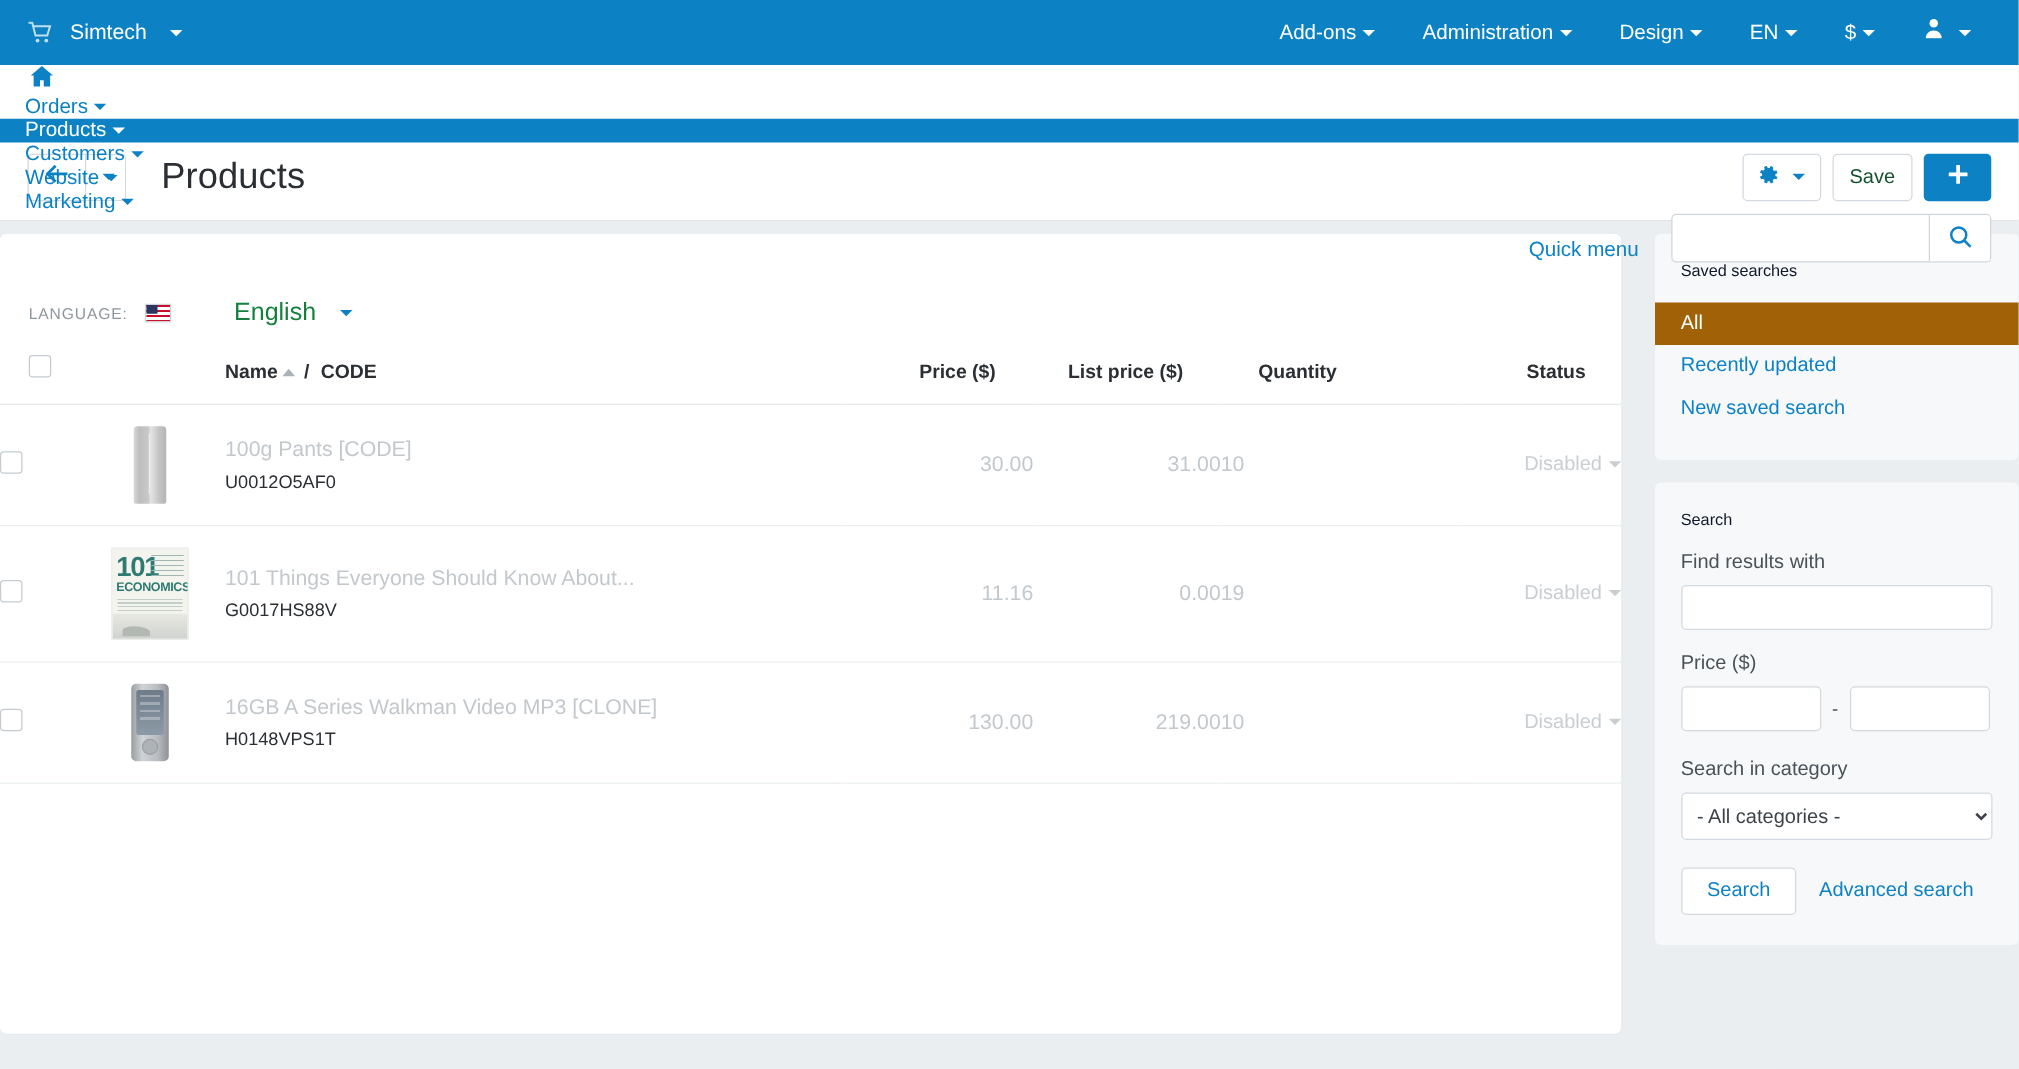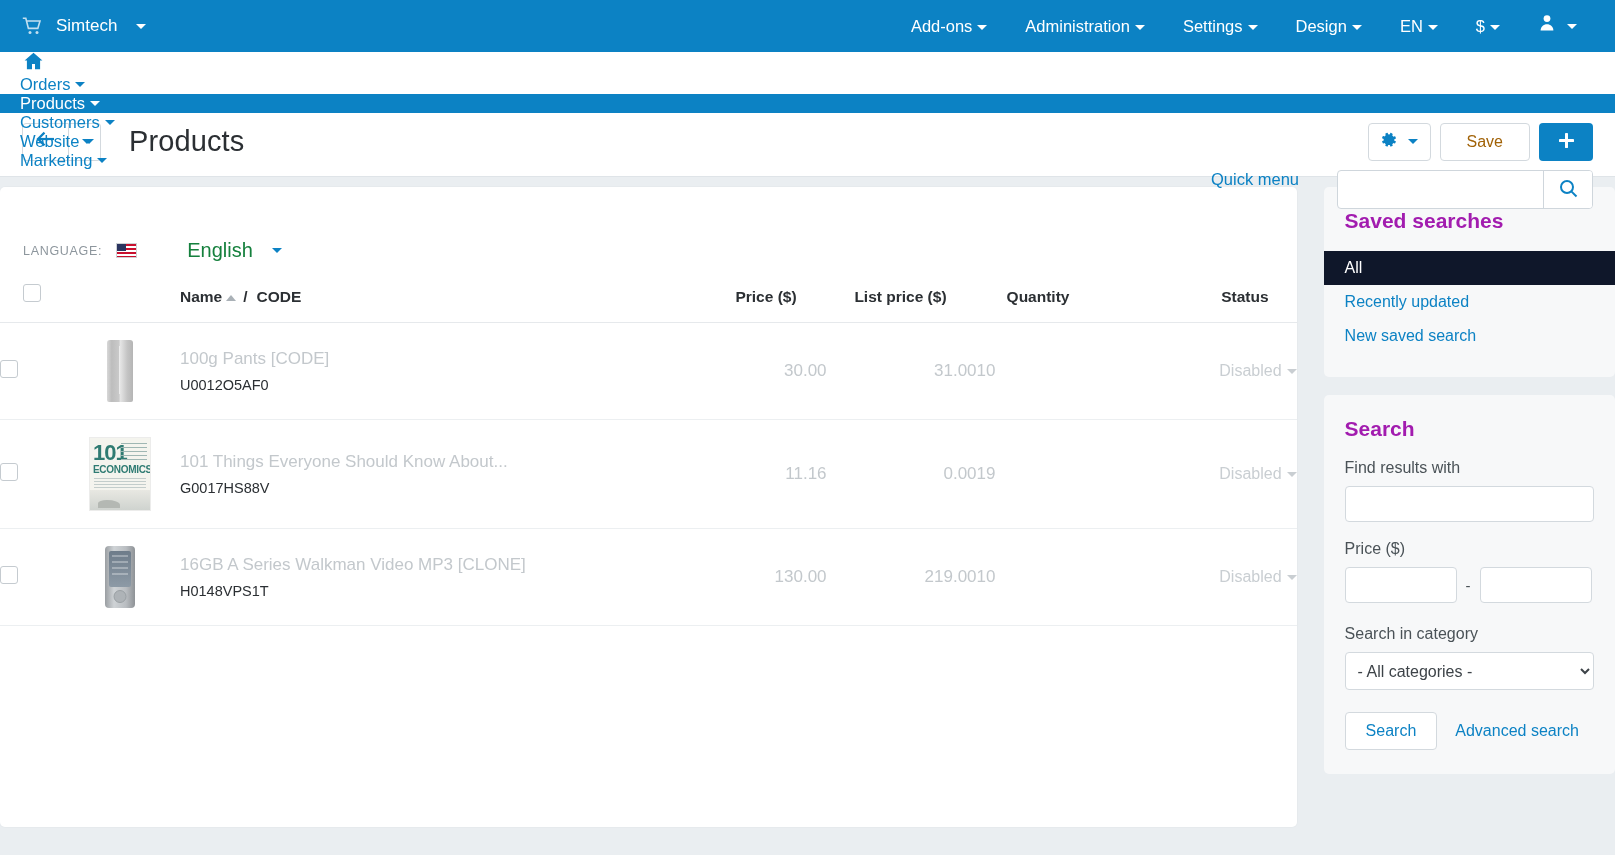--- a/index.html
+++ b/index.html
@@ -83,22 +83,22 @@
     white-space: nowrap;
   }
   .mainnav-item.home { padding: 0 22px 0 24px; font-size: 19px; }
   .mainnav-item.active {
     background: #0c82c4;
     color: #ffffff;
   }
   .mainnav-right {
     margin-left: auto;
     display: flex;
-    align-items: flex-start;
-    gap: 16px;
+    align-items: flex-end;
+    gap: 4px;
     padding-right: 22px;
   }
   .quick-menu {
     color: #0c82c4;
     font-size: 16.5px;
     padding: 0 22px;
     cursor: pointer;
     white-space: nowrap;
   }
   .searchbox {
@@ -167,25 +167,25 @@
     border: 1px solid #d3d9de;
     border-radius: 4px;
     background: #fff;
     color: #0c82c4;
     display: flex; align-items: center; justify-content: center; gap: 6px;
     cursor: pointer;
     font-size: 15px;
   }
   .save-btn {
     height: 38px;
-    padding: 0 26px;
+    padding: 0 13px;
     border: 1px solid #d3d9de;
     border-radius: 4px;
     background: #fff;
-    color: #a16207;
+    color: #14532d;
     font-size: 16px;
     cursor: pointer;
     font-family: "Liberation Sans", sans-serif;
   }
   .add-btn {
     height: 38px;
     width: 54px;
     border: none;
     border-radius: 4px;
     background: #0c82c4;
@@ -385,34 +385,34 @@
     display: flex;
     flex-direction: column;
     gap: 18px;
   }
   .panel {
     background: #f7f8f9;
     border-radius: 5px;
     padding: 22px 21px 24px 21px;
   }
   .panel-title {
-    font-size: 21px;
-    font-weight: bold;
-    color: #a21caf;
+    font-size: 13px;
+    font-weight: normal;
+    color: #0f172a;
     margin: 0 0 18px 0;
   }
   .saved-list { margin: 0 -21px; }
   .saved-item {
     padding: 8px 21px;
     font-size: 16px;
     color: #0c82c4;
     cursor: pointer;
   }
   .saved-item.active {
-    background: #0f172a;
+    background: #a16207;
     color: #ffffff;
   }
   .field-label {
     font-size: 16px;
     color: #4a5257;
     margin: 0 0 9px 0;
     display:block;
   }
   .txt-input {
     width: 100%;
@@ -473,23 +473,20 @@
     <span class="brand-name">Simtech</span>
     <span class="caret"></span>
   </div>
 
   <nav class="topnav">
     <div class="topnav-item">
       <span>Add-ons</span><span class="caret"></span>
     </div>
     <div class="topnav-item">
       <span>Administration</span><span class="caret"></span>
-    </div>
-    <div class="topnav-item">
-      <span>Settings</span><span class="caret"></span>
     </div>
     <div class="topnav-item">
       <span>Design</span><span class="caret"></span>
     </div>
     <div class="topnav-item">
       <span>EN</span><span class="caret"></span>
     </div>
     <div class="topnav-item">
       <span>$</span><span class="caret"></span>
     </div>

